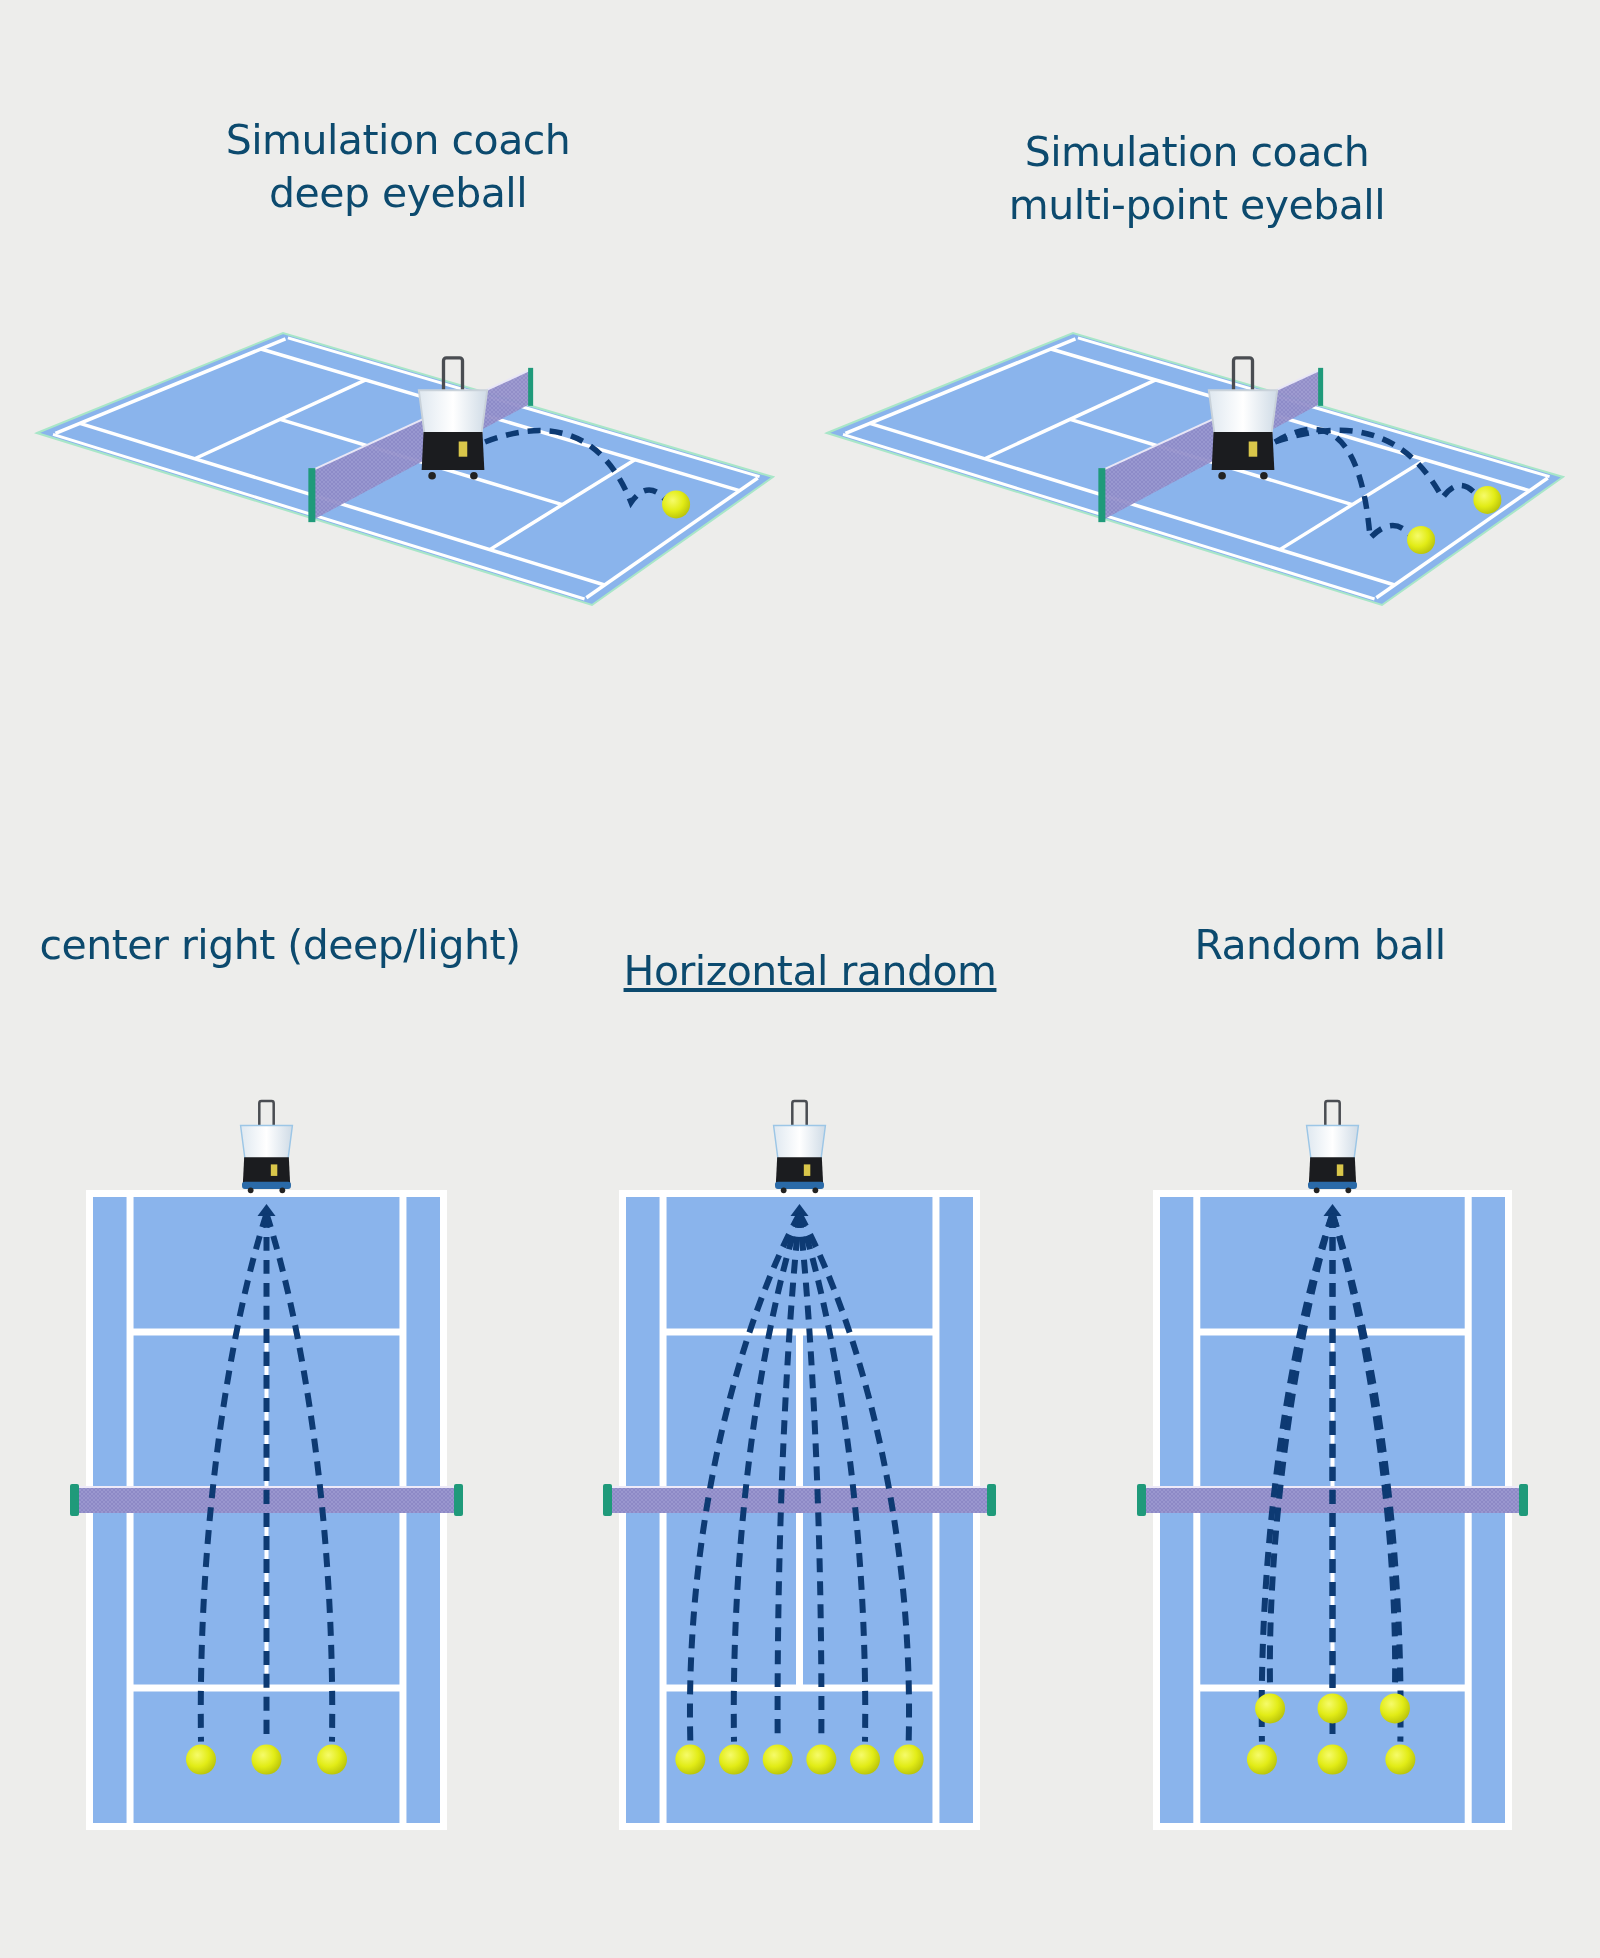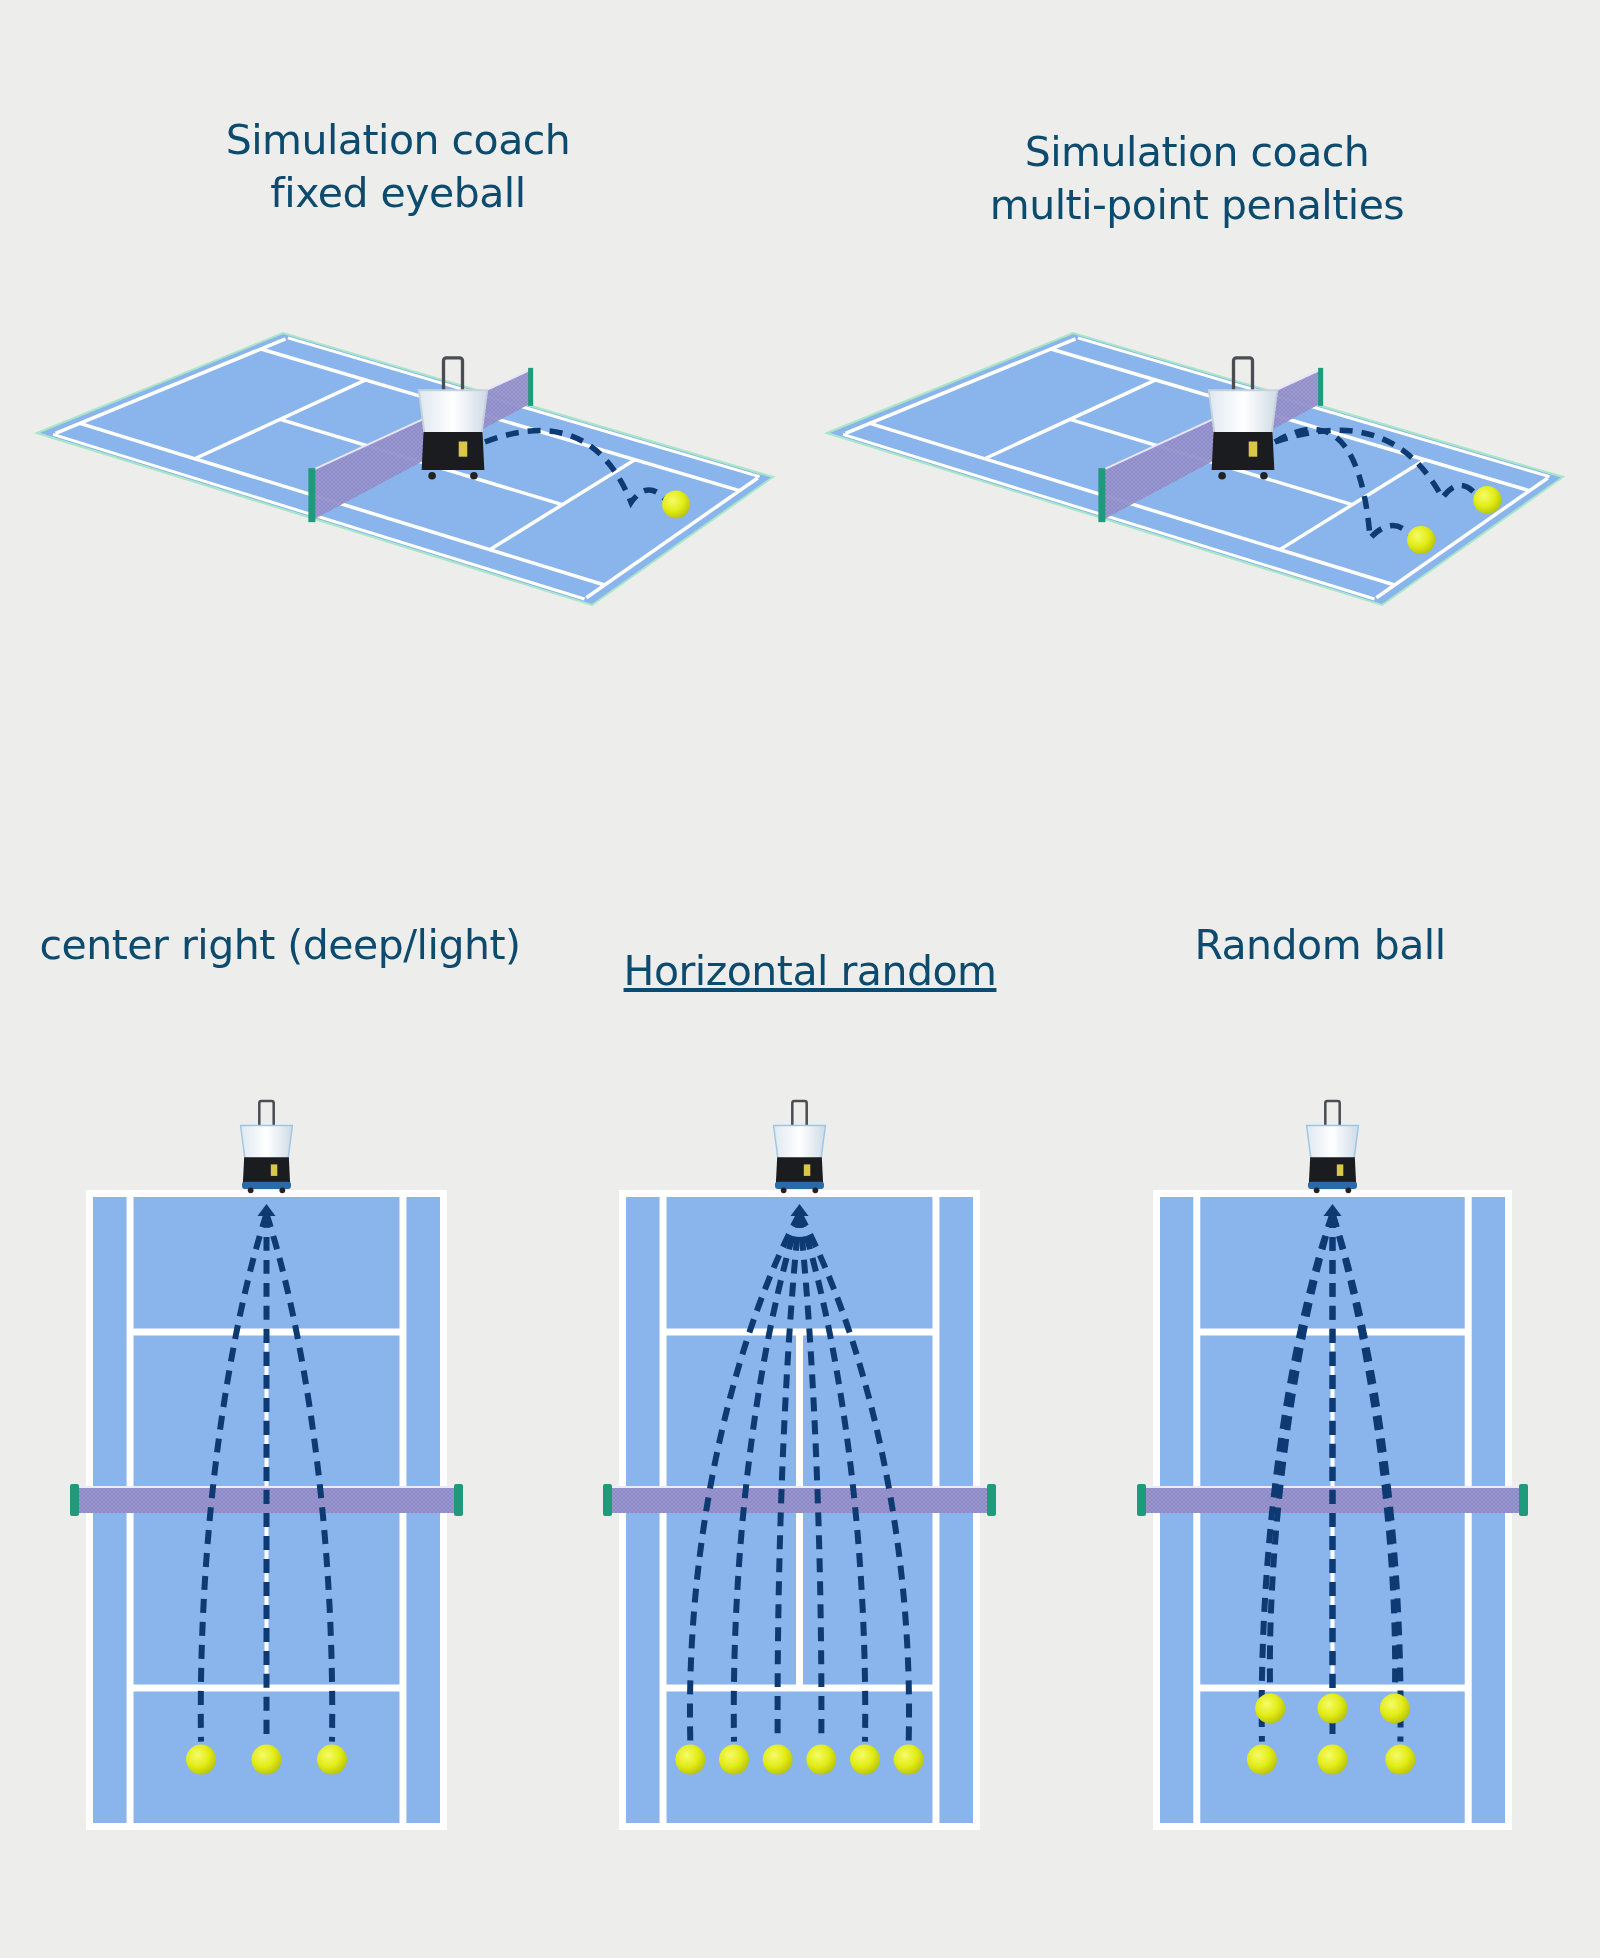--- a/index.html
+++ b/index.html
@@ -19,25 +19,25 @@
   #t-three { left: 0px; width: 560px; top: 918px; line-height: 54px; }
   #t-horiz { left: 560px; width: 500px; top: 944px; line-height: 54px; text-decoration: underline; }
   #t-random { left: 1070px; width: 500px; top: 918px; line-height: 54px; }
   svg#scene { position: absolute; left: 0; top: 0; }
 </style>
 </head>
 <body>
 
 <div class="title" id="t-fixed">
   <span>Simulation coach</span>
-  <span>fixed eyeball</span>
+  <span>deep eyeball</span>
 </div>
 <div class="title" id="t-multi">
   <span>Simulation coach</span>
-  <span>multi-point penalties</span>
+  <span>multi-point eyeball</span>
 </div>
 <div class="title" id="t-three">
   <span>center right (deep/light)</span>
 </div>
 <div class="title" id="t-horiz">
   <span>Horizontal random</span>
 </div>
 <div class="title" id="t-random">
   <span>Random ball</span>
   <span></span>

